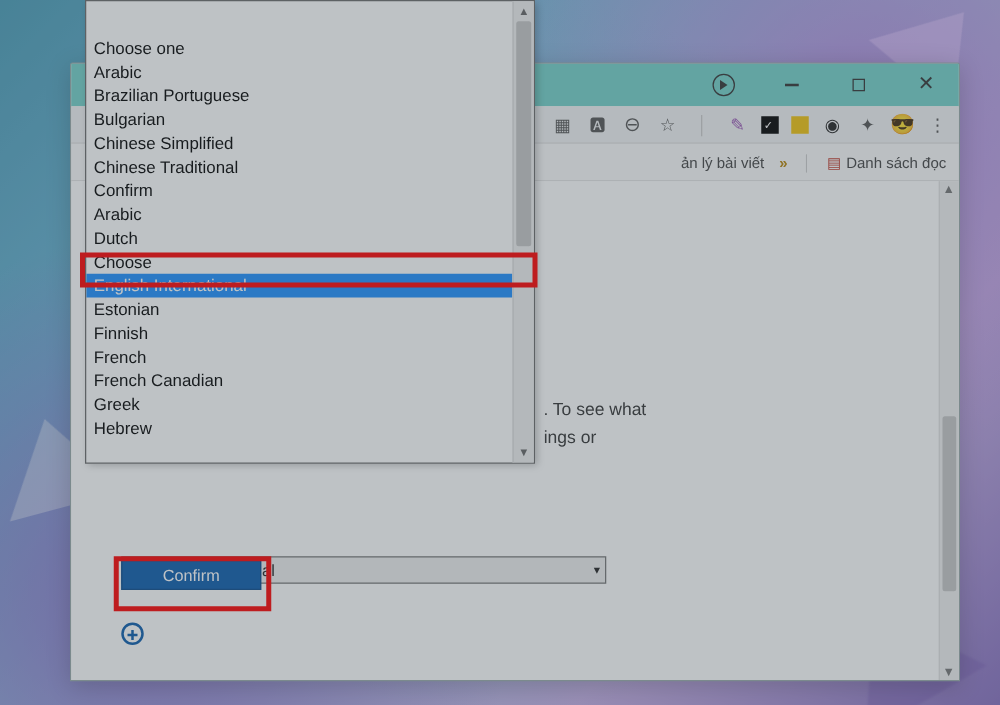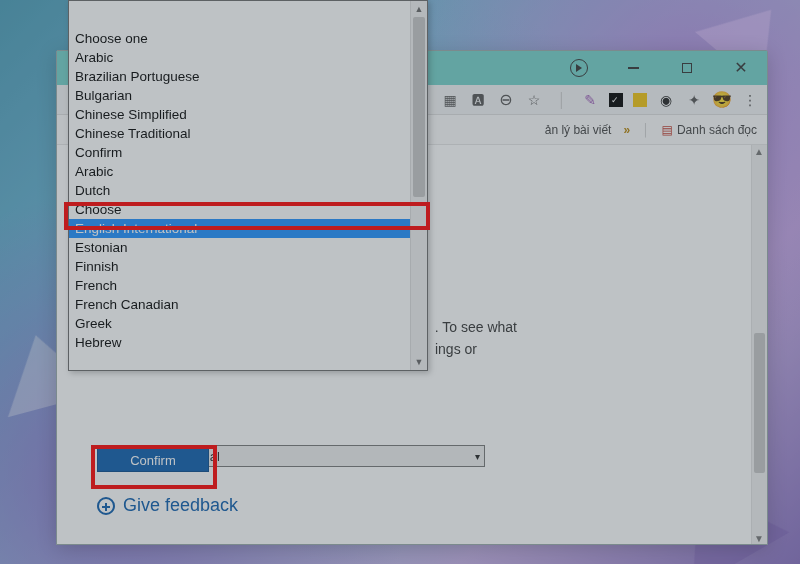--- a/index.html
+++ b/index.html
@@ -167,21 +167,20 @@
     </div>
 
     <div class="confirm-wrap">
       <div class="confirm-btn">
         <span>Confirm</span>
       </div>
     </div>
 
     <div class="feedback">
       <span class="plus-circ"></span>
-      <span>Give feedback</span>
     </div>
   </div>
 </div>
 
 <div class="dropdown">
   <div class="dd-inner" id="dd-inner">
       <div class="dd-item">Choose one</div>
       <div class="dd-item">Arabic</div>
       <div class="dd-item">Brazilian Portuguese</div>
       <div class="dd-item">Bulgarian</div>

